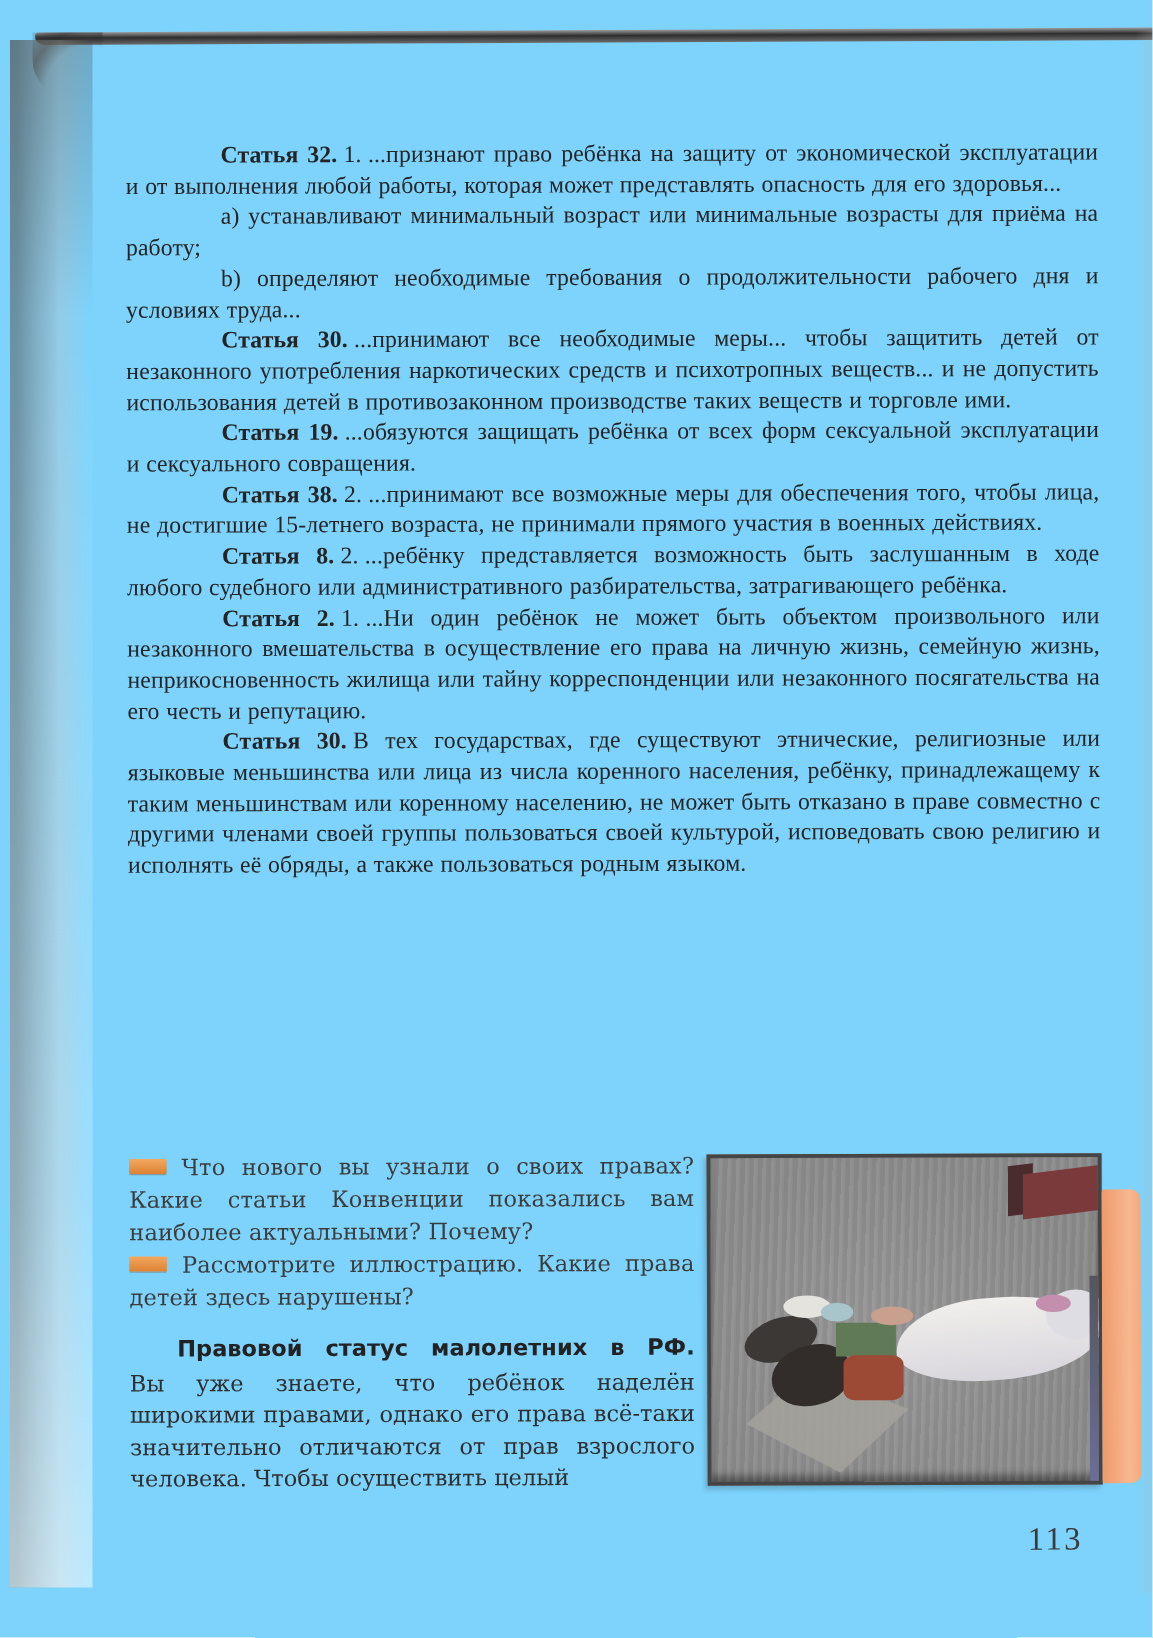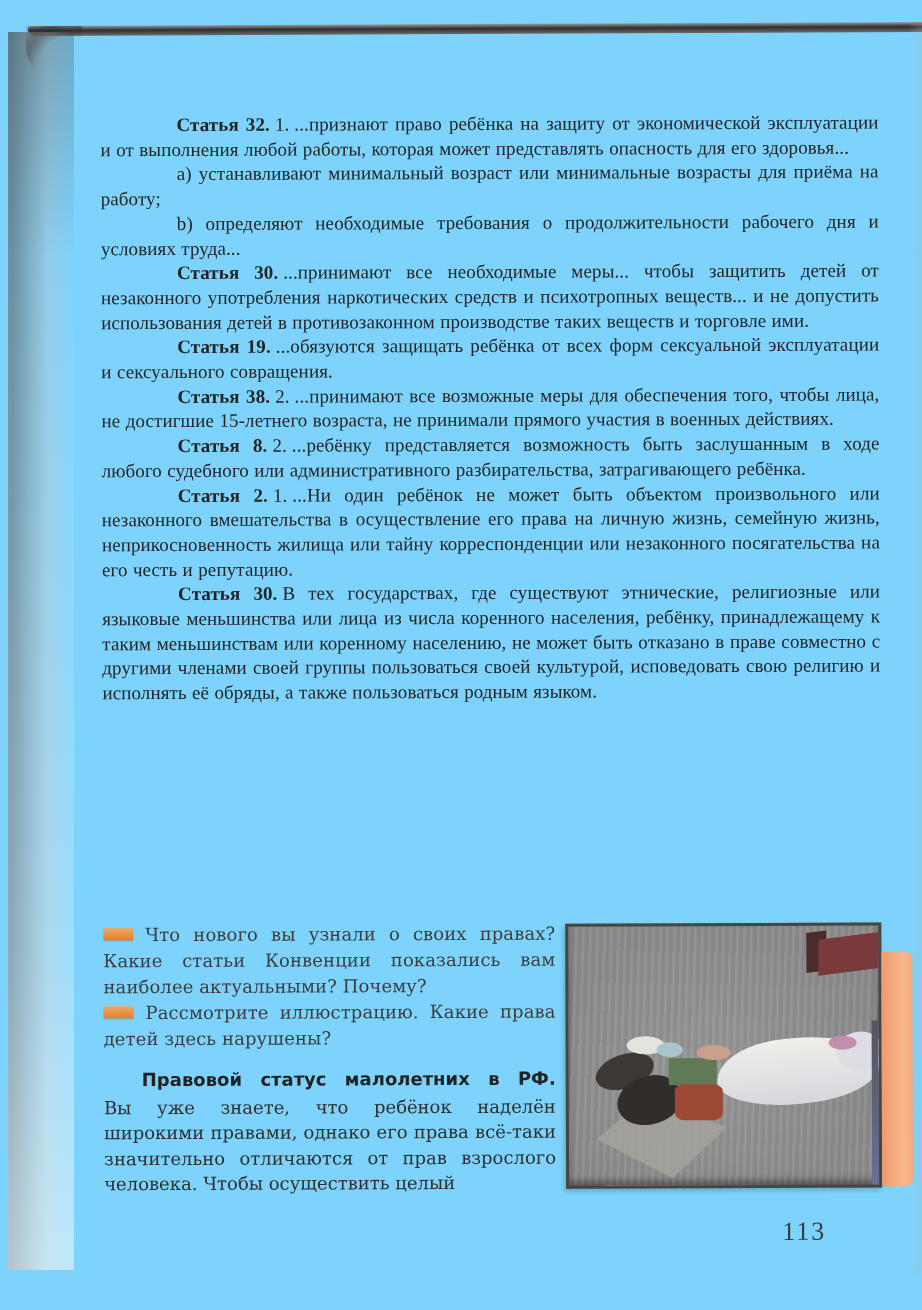--- a/index.html
+++ b/index.html
@@ -96,21 +96,21 @@
     background:linear-gradient(#54555e,#6b6f9a);}
 
   
   .tab{
     position:absolute;left:878px;top:953px;width:31px;height:235px;
     background:linear-gradient(to right,#ee9a6c,#f8b78e 70%,#f3aa7c);
     border-radius:2px 8px 8px 2px;
   }
 
   .pagenum{
-    position:absolute;left:778px;top:1218px;width:84px;text-align:left;
+    position:absolute;left:778px;top:1218px;width:84px;text-align:right;
     font-size:26px;letter-spacing:2px;color:#3a3a3a;font-family:"Liberation Serif",serif;
   }
 </style>
 </head>
 <body>
 
 <div class="page">
   <div class="edge-top"></div>
   <div class="edge-corner"></div>
   <div class="spine"></div>

